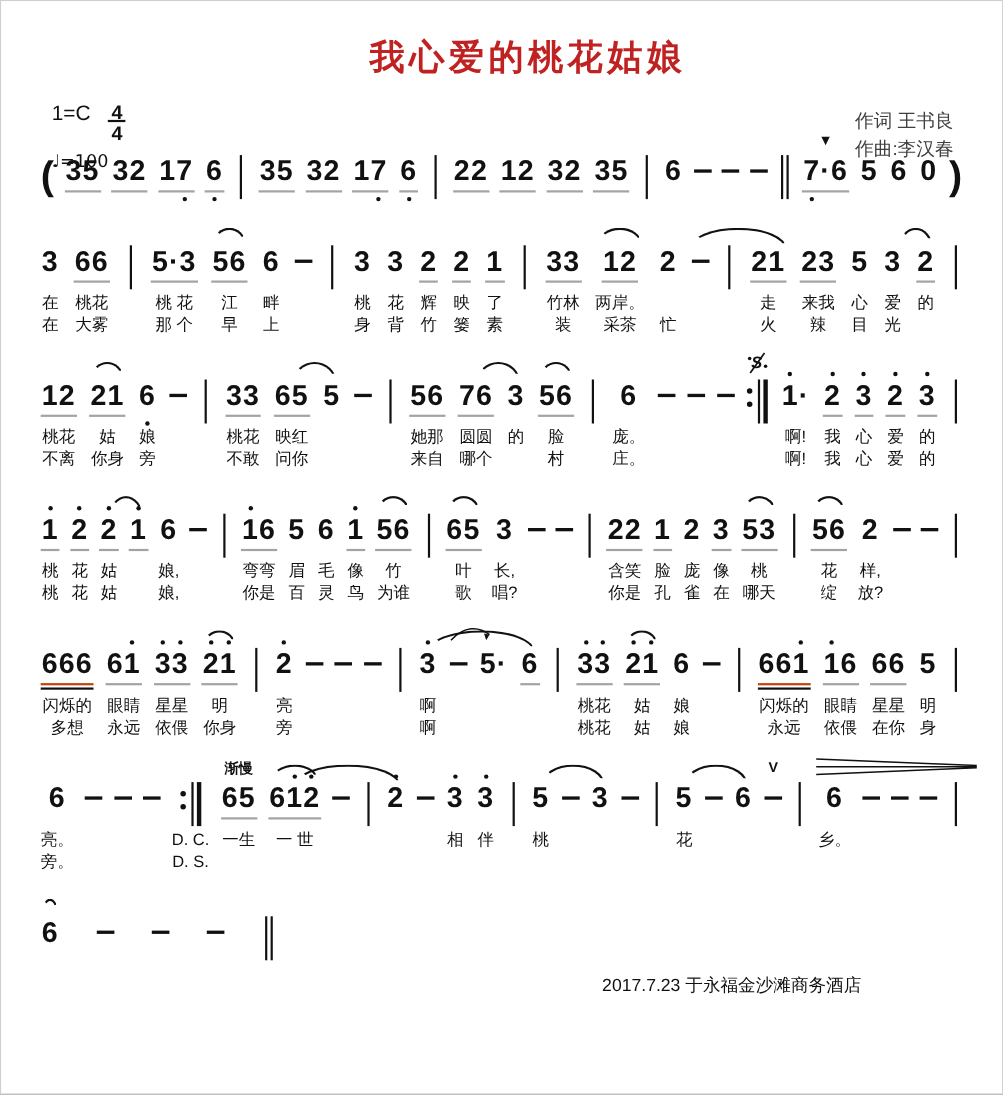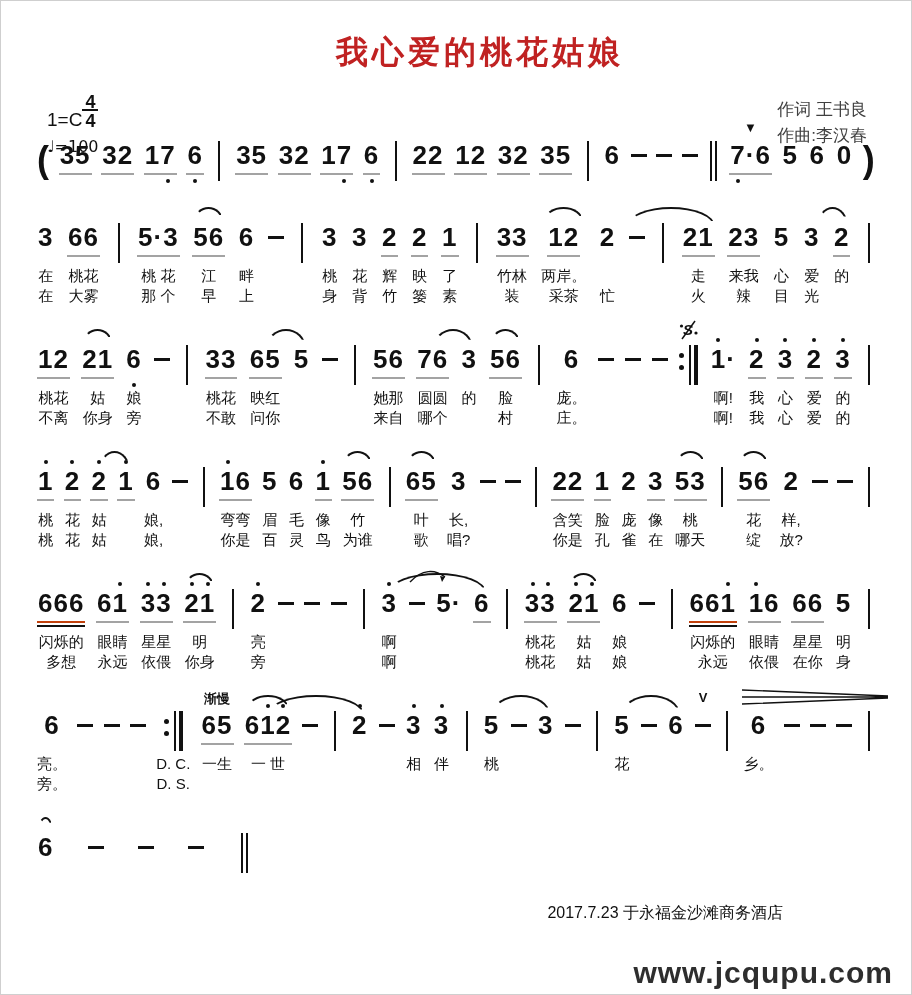--- a/index.html
+++ b/index.html
@@ -1,21 +1,21 @@
 <!DOCTYPE html>
 <html><head>
 <meta charset="utf-8">
 <style>
   html,body{margin:0;padding:0;background:#888;}
   .page{position:relative;width:912px;height:995px;margin:0 auto;background:#ffffff;
         font-family:"Liberation Sans","DejaVu Sans",sans-serif;color:#111;overflow:hidden;
         border:1px solid #cfcfcf;box-sizing:border-box;}
   .title{text-align:center;padding-top:30px;font-size:32px;font-weight:bold;letter-spacing:4px;}
   .meta{position:absolute;left:46px;top:92px;}
-  .keyrow{display:flex;align-items:flex-end;}
+  .keyrow{display:flex;align-items:flex-start;gap:16px;}
   .keysig{font-size:19px;}
   .frac{display:inline-block;text-align:center;font-size:18px;font-weight:bold;line-height:19px;}
   .frac .den{border-top:2px solid #111;padding:0 3px;}
   .tempo{font-size:16px;margin-top:6px;font-family:"DejaVu Sans",sans-serif;}
   .credits{position:absolute;right:44px;top:96px;font-size:17px;line-height:26px;}
   #score{padding:0 36px;margin-top:44px;}
   .score-line{display:flex;justify-content:space-between;align-items:flex-start;
               position:relative;margin-top:17px;}
   .score-line.first{margin-top:0;}
   .score-line.nojust{justify-content:flex-start;gap:34px;}
@@ -41,21 +41,21 @@
   .dashline{width:16px;height:3px;background:#111;margin-top:14px;}
   .paren{font-size:36px;font-weight:bold;line-height:40px;}
   .lyr{font-size:15px;line-height:20px;min-height:20px;white-space:nowrap;text-align:center;}
   .arcself{position:absolute;left:6%;right:6%;bottom:1px;height:10px;border:2px solid transparent;
            border-top:2px solid #111;border-radius:50% 50% 0 0 / 100% 100% 0 0;}
   .xarc{position:absolute;height:15px;border:2px solid transparent;border-top:2px solid #111;
         border-radius:50% 50% 0 0 / 100% 100% 0 0;pointer-events:none;}
   .sym{position:absolute;left:50%;transform:translateX(-50%);top:-4px;}
   .symfade{position:absolute;left:-4px;top:-2px;}
   .symarrow{position:absolute;left:-28px;top:0;}
-  .footer-note{text-align:right;padding-right:128px;font-size:16px;margin-top:27px;}
+  .footer-note{text-align:right;padding-right:128px;font-size:16px;margin-top:10px;}
   .watermark{position:absolute;right:18px;bottom:4px;font-size:30px;font-weight:600;
              color:#2e2e2e;letter-spacing:1px;}
 </style>
 </head>
 <body>
 
 <div class="page">
   <div class="title" style="color: rgb(192, 34, 34); margin-left: 48px;">我心爱的桃花姑娘</div>
 
   <div class="meta">
@@ -1418,14 +1418,13 @@
             <div class="bargrp">
               <div class="bar"></div>
               <div class="bar"></div>
             </div>
           </div>
         </div>
       </div>
     </div>
 
   <div class="footer-note">2017.7.23  于永福金沙滩商务酒店</div>
-  <div class="watermark" style="color: rgb(46, 46, 46);">www.jcqupu.com</div>
 </div>
 
 </body></html>

